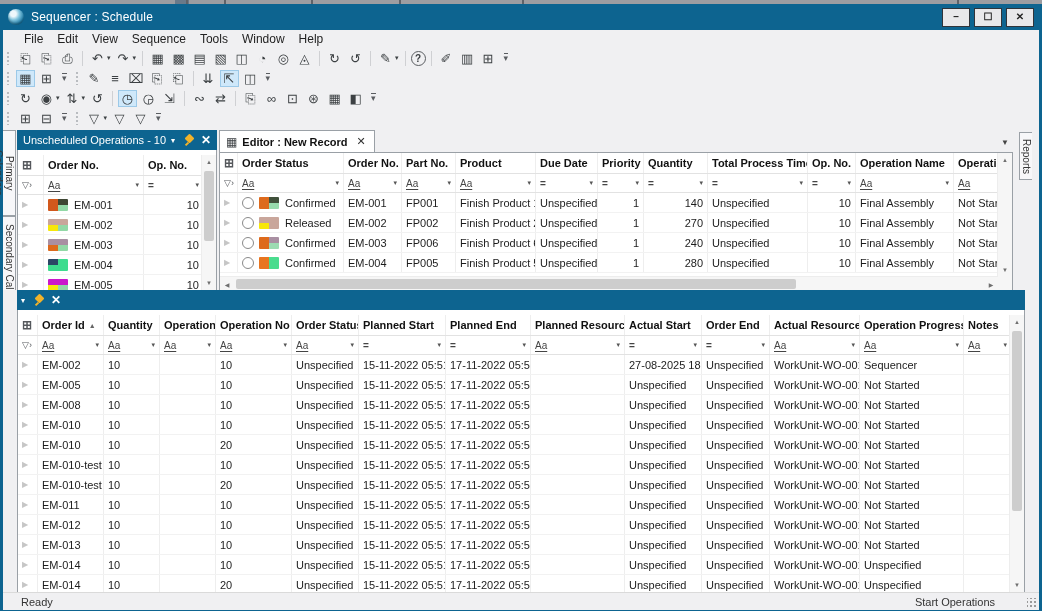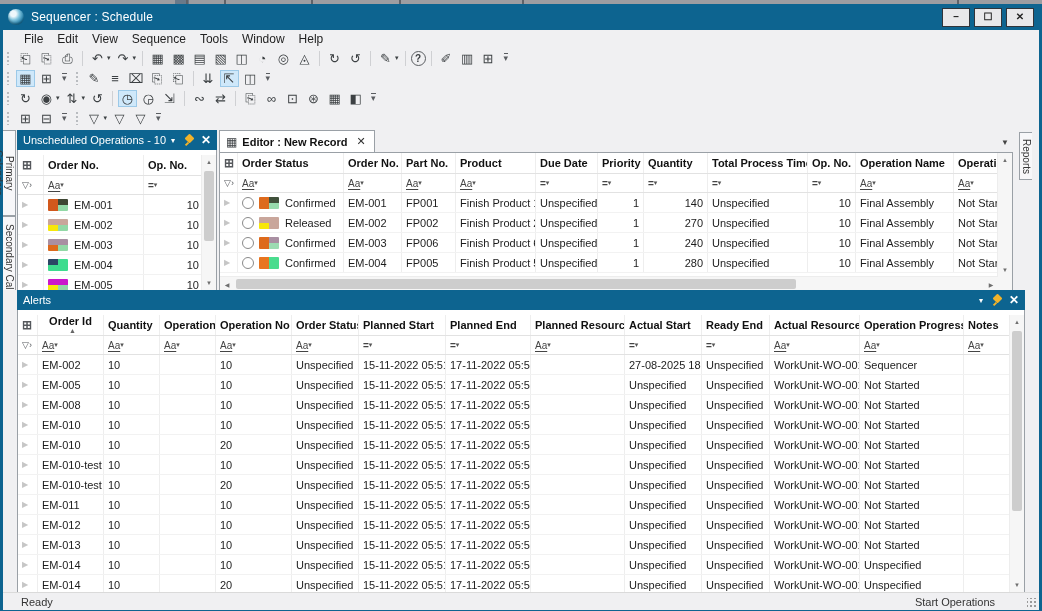--- a/index.html
+++ b/index.html
@@ -60,21 +60,21 @@
 
   .grid{background:#fff;border:1px solid #9aa0a6;border-top:none;position:relative;overflow:hidden;}
   .gap-row{height:5px;background:#fff;}
   .hdr-row,.flt-row,.data-row{display:flex;align-items:center;white-space:nowrap;}
   .hdr-row{height:20px;font-size:11px;font-weight:bold;color:#111;border-bottom:1px solid #e2e2e2;}
   .flt-row{height:18px;font-size:10px;color:#444;border-bottom:1px solid #e2e2e2;}
   .data-row{height:19px;font-size:11px;color:#1c1c1c;border-bottom:1px solid #f2f2f2;}
   .cell{height:100%;display:flex;align-items:center;padding:0 4px;box-sizing:border-box;
         border-right:1px solid #eeeeee;overflow:hidden;flex:0 0 auto;}
   .cell.r{justify-content:flex-end;}
-  .cell.sb-between{}
+  .cell.sb-between{justify-content:space-between;}
   .chooser-icon{font-size:12px;color:#55585c;}
   .funnel-icon{font-size:9px;color:#55585c;}
   .flt-type{text-decoration:underline;text-underline-offset:2px;}
   .flt-eq{font-weight:bold;text-decoration:none;}
   .chev{font-size:7px;color:#555;}
   .sort-asc{font-size:7px;color:#666;margin-left:4px;}
   .expander{font-size:8px;color:#c6c6c6;}
   .radio{width:10px;height:10px;border:1px solid #8a8a8a;border-radius:50%;margin-right:5px;flex:0 0 auto;background:#fff;}
   .chip{display:grid;grid-template-columns:1fr 1fr;grid-template-rows:1fr 1fr;width:20px;height:12px;margin-right:6px;flex:0 0 auto;border-radius:1px;overflow:hidden;}
   .chip div{width:100%;height:100%;}
@@ -559,33 +559,32 @@
           </div>
         </div>
       </div>
 
       <div class="vtab vtab-right" style="left:1016px;top:4px;height:48px" id="vt-right-0">Reports</div>
     </div>
 
     <div class="alerts">
       <div class="al-panel">
         <div class="panel-hdr">
-          <span class="ph-title">Alerts</span>
           <span class="ph-dd">▾</span>
           <span class="pin-icon"></span>
           <span class="ph-close">✕</span>
         </div>
         <div class="grid al-grid">
           <div class="gap-row"></div>
           <div id="al-head">
               <div class="hdr-row">
                 <div class="cell" style="width: 20px;">
                   <span class="chooser-icon">⊞</span>
                 </div>
-                <div class="cell" style="width: 66px; flex-direction: column;">
+                <div class="cell" style="width: 66px;">
                   <span>Order Id</span>
                   <span class="sort-asc">▲</span>
                 </div>
                 <div class="cell" style="width: 56px;">
                   <span>Quantity</span>
                 </div>
                 <div class="cell" style="width: 56px; text-align: right;">
                   <span>Operation</span>
                 </div>
                 <div class="cell" style="width: 76px;">
@@ -600,21 +599,21 @@
                 <div class="cell" style="width: 85px;">
                   <span>Planned End</span>
                 </div>
                 <div class="cell" style="width: 94px;">
                   <span>Planned Resource</span>
                 </div>
                 <div class="cell" style="width: 77px;">
                   <span>Actual Start</span>
                 </div>
                 <div class="cell" style="width: 68px;">
-                  <span>Ready End</span>
+                  <span>Order End</span>
                 </div>
                 <div class="cell" style="width: 90px;">
                   <span>Actual Resource</span>
                 </div>
                 <div class="cell" style="width: 104px;">
                   <span>Operation Progress</span>
                 </div>
                 <div class="cell" style="width: 48px;">
                   <span>Notes</span>
                 </div>

